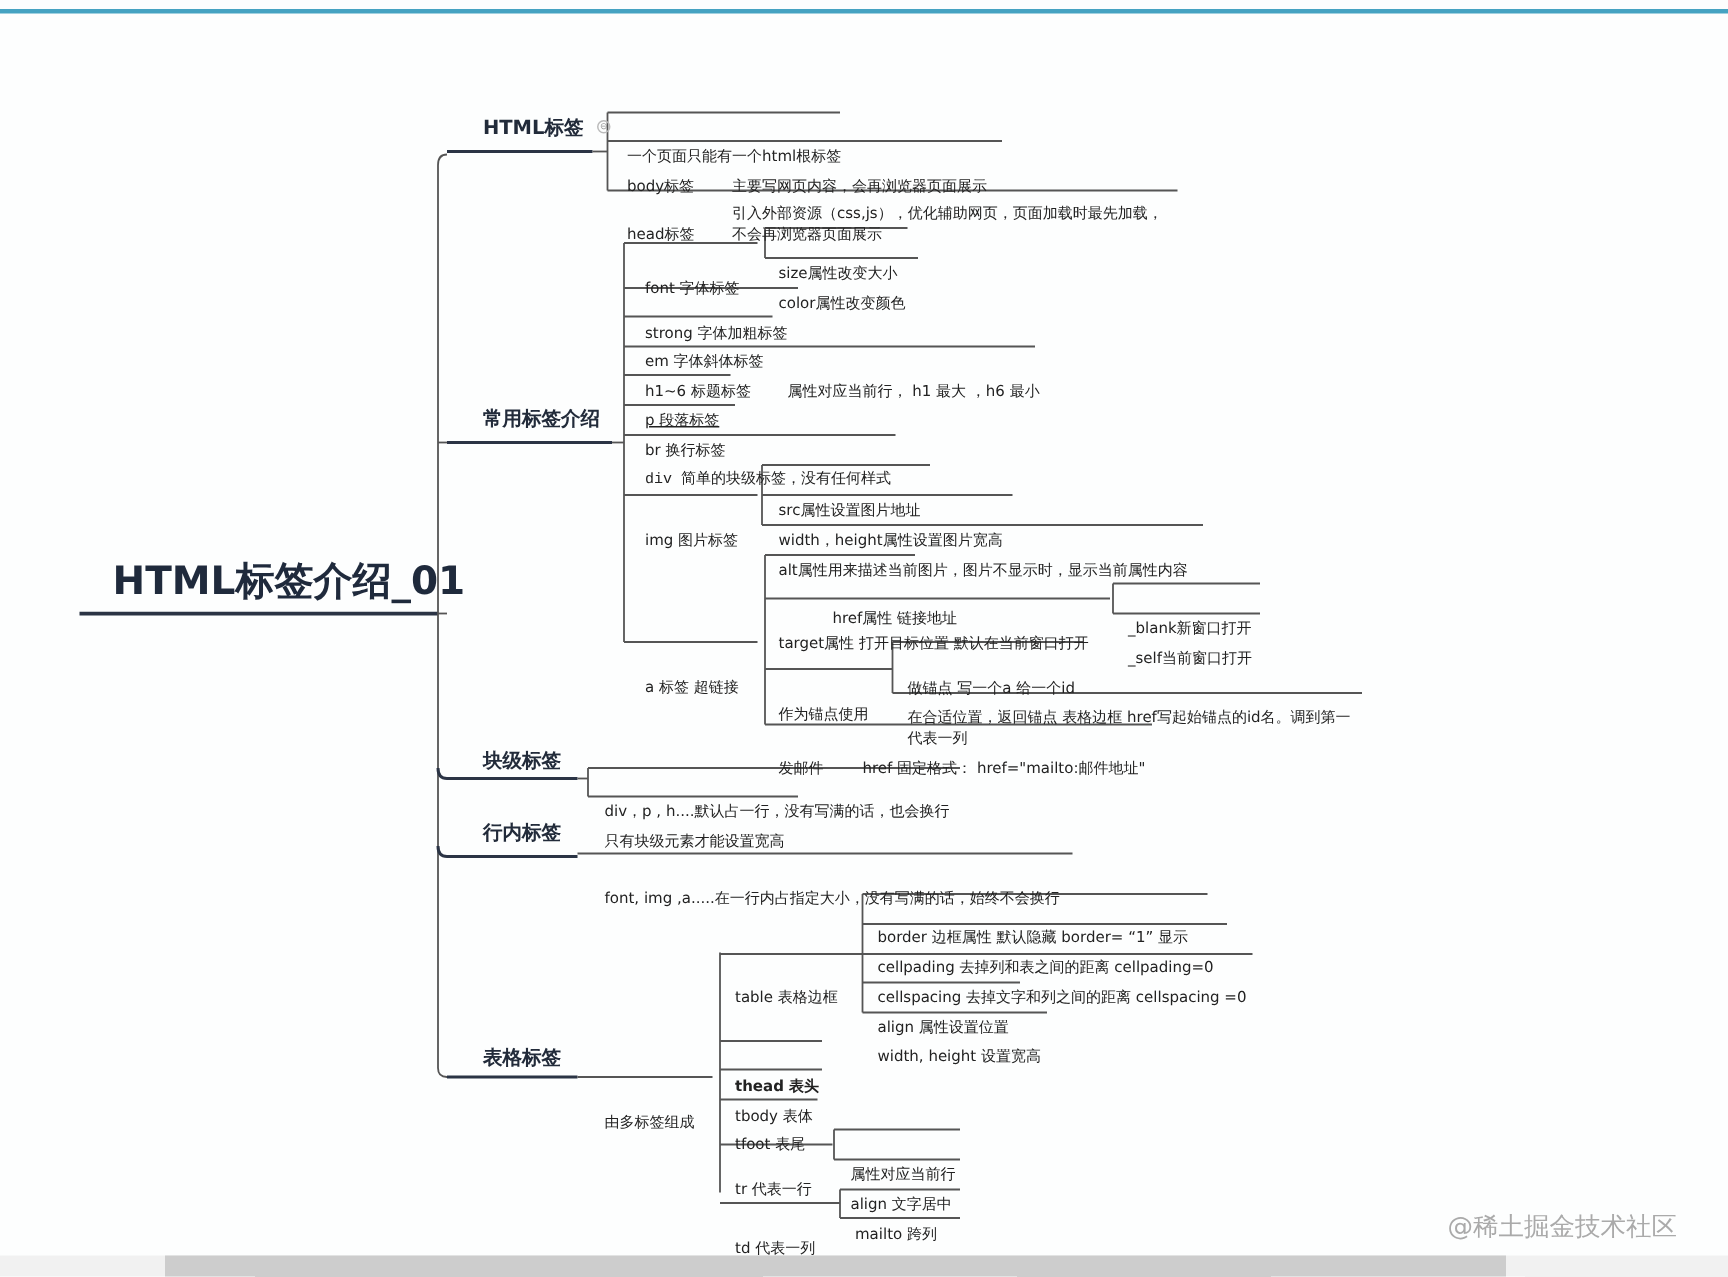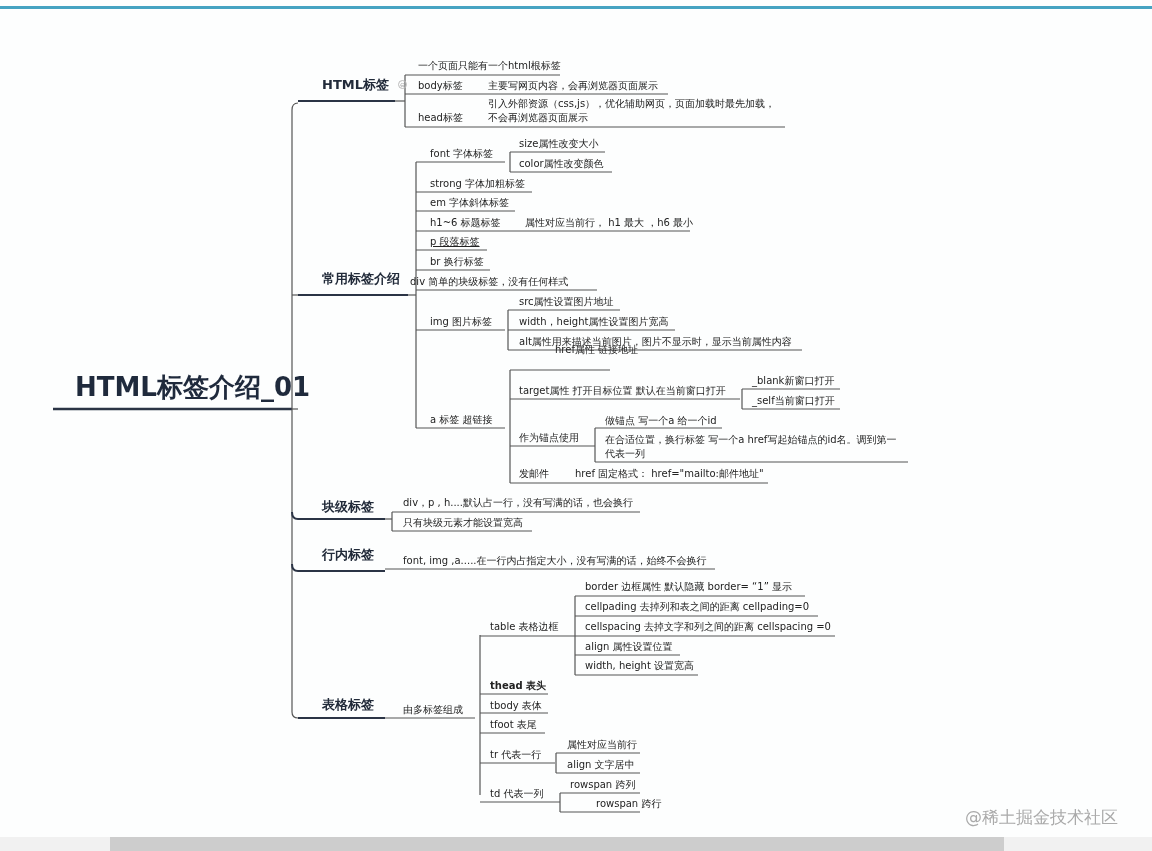--- a/index.html
+++ b/index.html
@@ -1,19 +1,19 @@
 <!DOCTYPE html>
 <html><head>
 <meta charset="utf-8">
 <style>
   html,body{margin:0;padding:0;}
   body{width:1152px;height:851px;position:relative;background:#fdfefe;overflow:hidden;font-family:"DejaVu Sans","Liberation Sans",sans-serif;color:#222;}
   .topbar{position:absolute;left:0;top:6px;width:1152px;height:3px;background:#46a3c2;}
   svg.lines{position:absolute;left:0;top:0;width:1152px;height:851px;}
-  .t{position:absolute;font-size:10px;line-height:13px;white-space:nowrap;color:#222;}
+  .t{position:absolute;font-size:10px;line-height:13px;white-space:nowrap;color:#222;margin-top:39px;}
   .l1{position:absolute;font-size:13px;font-weight:bold;color:#222b3a;white-space:nowrap;}
   .root{position:absolute;left:75px;top:370px;font-size:26px;font-weight:bold;color:#1f2a3c;white-space:nowrap;}
   .fold{position:absolute;width:7px;height:7px;border:1px solid #bbb;border-radius:50%;font-size:6px;line-height:7px;text-align:center;color:#999;}
   .watermark{position:absolute;left:965px;top:806px;font-size:17px;color:#aaa;white-space:nowrap;}
   .hscroll{position:absolute;left:0;top:837px;width:1152px;height:14px;background:#f1f1f1;}
   .hthumb{position:absolute;left:110px;top:837px;width:894px;height:14px;background:#cdcdcd;}
 </style>
 </head>
 <body>
 
@@ -113,33 +113,33 @@
 <div class="l1" style="left:322px;top:270px;">常用标签介绍</div>
 <div class="t" style="left:430px;top:147px;">font 字体标签</div>
 <div class="t" style="left:519px;top:137px;">size属性改变大小</div>
 <div class="t" style="left:519px;top:157px;">color属性改变颜色</div>
 <div class="t" style="left:430px;top:177px;">strong 字体加粗标签</div>
 <div class="t" style="left:430px;top:196px;">em 字体斜体标签</div>
 <div class="t" style="left:430px;top:216px;">h1~6 标题标签</div>
 <div class="t" style="left:525px;top:216px;">属性对应当前行， h1 最大 ，h6 最小</div>
 <div class="t" style="left:430px;top:235px;text-decoration:underline;">p 段落标签</div>
 <div class="t" style="left:430px;top:255px;">br 换行标签</div>
-<div class="t" style="left:410px;top:275px;">div 简单的块级标签，没有任何样式</div>
+<div class="t" style="left:430px;top:275px;font-family:Liberation Mono, monospace;">div 简单的块级标签，没有任何样式</div>
 <div class="t" style="left:430px;top:315px;">img 图片标签</div>
 <div class="t" style="left:519px;top:295px;">src属性设置图片地址</div>
 <div class="t" style="left:519px;top:315px;">width，height属性设置图片宽高</div>
 <div class="t" style="left:519px;top:335px;">alt属性用来描述当前图片，图片不显示时，显示当前属性内容</div>
 <div class="t" style="left:430px;top:413px;">a 标签 超链接</div>
-<div class="t" style="left:519px;top:343px;padding-left:36px;">href属性 链接地址</div>
+<div class="t" style="left:519px;top:367px;padding-left:36px;">href属性 链接地址</div>
 <div class="t" style="left:519px;top:384px;">target属性 打开目标位置 默认在当前窗口打开</div>
 <div class="t" style="left:752px;top:374px;">_blank新窗口打开</div>
 <div class="t" style="left:752px;top:394px;">_self当前窗口打开</div>
 <div class="t" style="left:519px;top:431px;">作为锚点使用</div>
 <div class="t" style="left:605px;top:414px;">做锚点 写一个a 给一个id</div>
-<div class="t" style="left:605px;top:433px;">在合适位置，换行标签 写一个a href写起始锚点的id名。调到第一</div>
+<div class="t" style="left:605px;top:433px;">在合适位置，返回锚点 表格边框 href写起始锚点的id名。调到第一</div>
 <div class="t" style="left:605px;top:447px;">代表一列</div>
 <div class="t" style="left:519px;top:467px;">发邮件</div>
 <div class="t" style="left:575px;top:467px;">href 固定格式： href="mailto:邮件地址"</div>
 
 <div class="l1" style="left:322px;top:498px;">块级标签</div>
 <div class="t" style="left:403px;top:496px;">div，p , h....默认占一行，没有写满的话，也会换行</div>
 <div class="t" style="left:403px;top:516px;">只有块级元素才能设置宽高</div>
 
 <div class="l1" style="left:322px;top:546px;">行内标签</div>
 <div class="t" style="left:403px;top:554px;">font, img ,a.....在一行内占指定大小，没有写满的话，始终不会换行</div>
@@ -152,18 +152,18 @@
 <div class="t" style="left:585px;top:620px;">cellspacing  去掉文字和列之间的距离 cellspacing =0</div>
 <div class="t" style="left:585px;top:640px;">align 属性设置位置</div>
 <div class="t" style="left:585px;top:659px;">width, height 设置宽高</div>
 <div class="t" style="left:490px;top:679px;font-weight:bold;">thead 表头</div>
 <div class="t" style="left:490px;top:699px;">tbody 表体</div>
 <div class="t" style="left:490px;top:718px;">tfoot 表尾</div>
 <div class="t" style="left:490px;top:748px;">tr 代表一行</div>
 <div class="t" style="left:567px;top:738px;">属性对应当前行</div>
 <div class="t" style="left:567px;top:758px;">align 文字居中</div>
 <div class="t" style="left:490px;top:787px;">td 代表一列</div>
-<div class="t" style="left:570px;top:778px;">rowspan 跨列</div>
+<div class="t" style="left:570px;top:778px;">mailto 跨列</div>
 <div class="t" style="left:570px;top:797px;padding-left:26px;">rowspan 跨行</div>
 
 <div class="watermark">@稀土掘金技术社区</div>
 <div class="hscroll"></div>
 <div class="hthumb"></div>
 
 </body></html>

